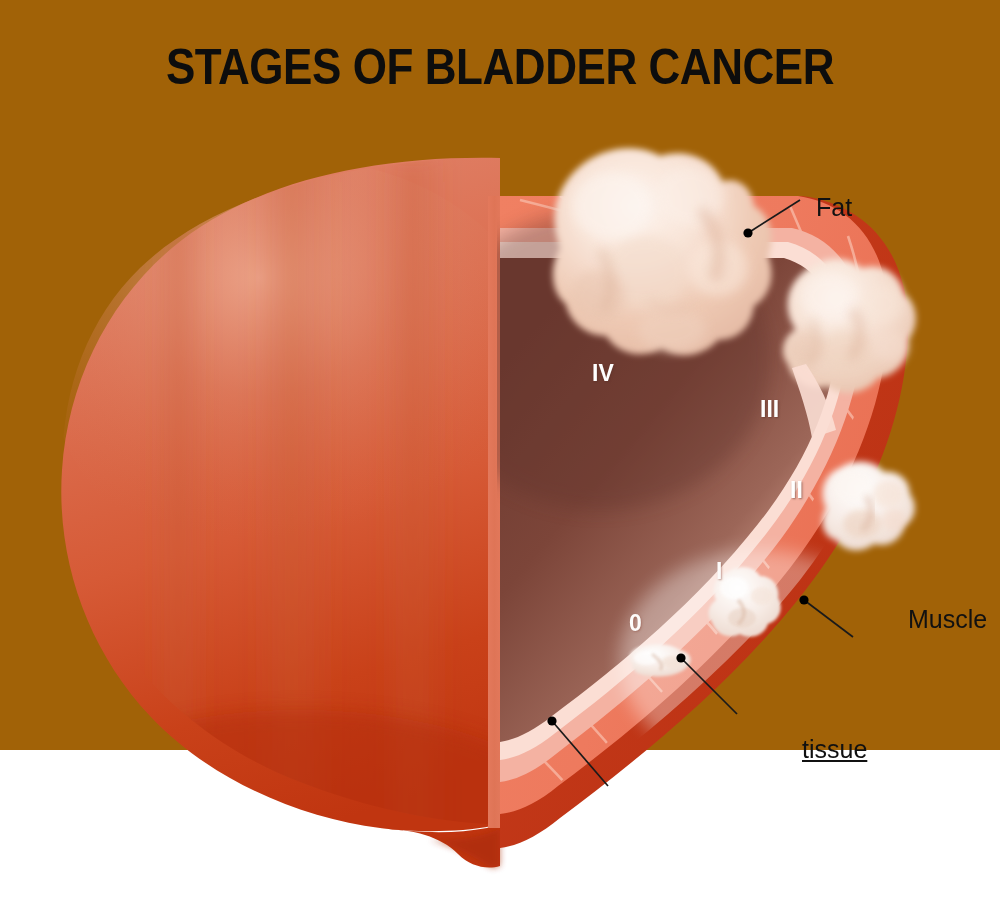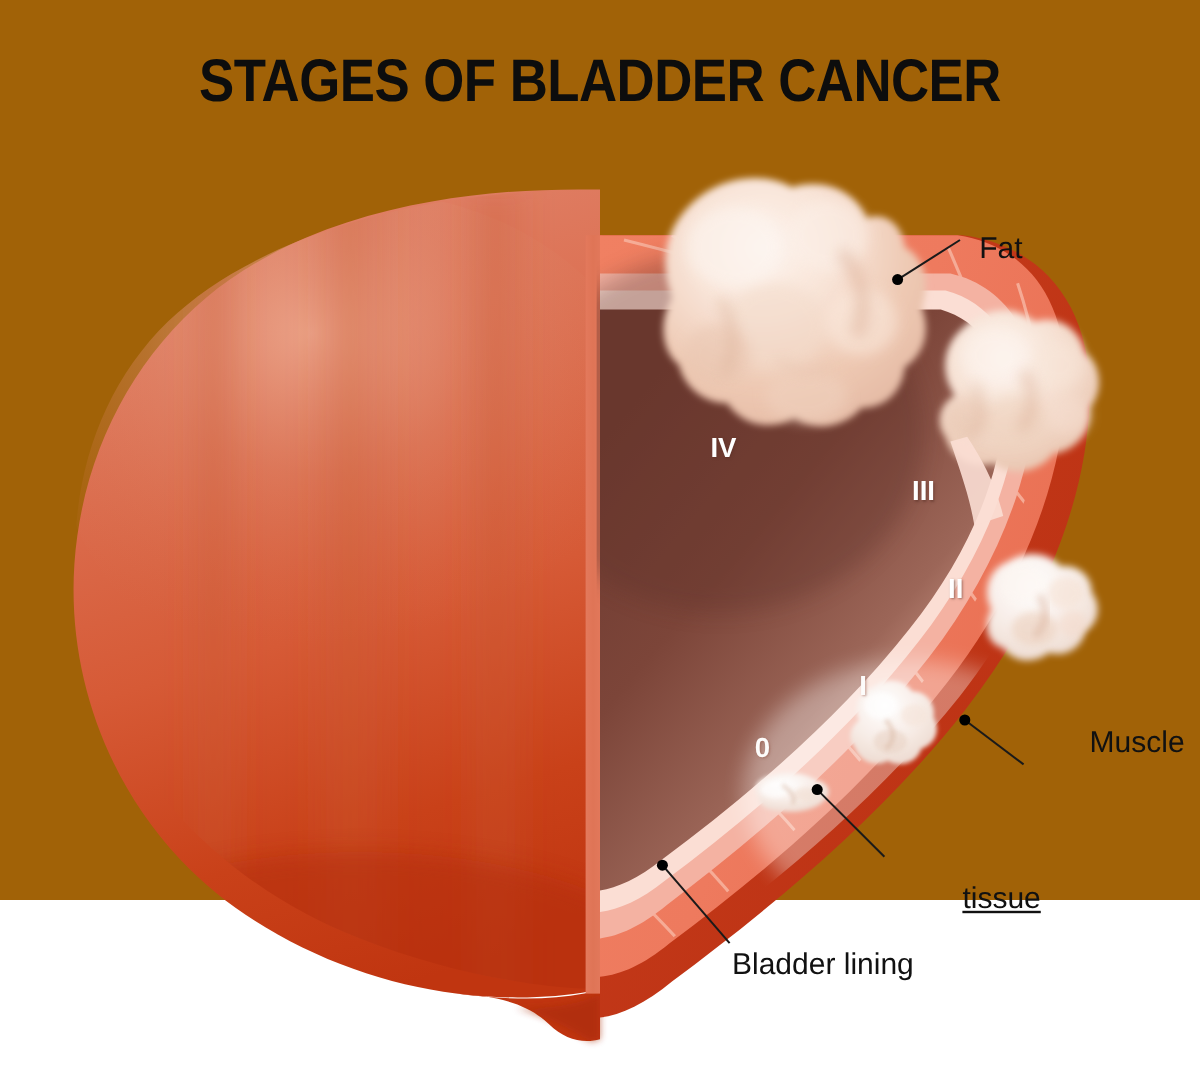--- a/index.html
+++ b/index.html
@@ -384,21 +384,20 @@
       <circle cx="552" cy="721" r="4.6"></circle>
     </g>
   </svg>
 
   <div class="lbl" style="left:816px; top:192px;">Fat</div>
 
   <div class="lbl" style="left:860px; top:604px;margin-left:48px;">Muscle</div>
 
   <div class="lbl" style="left:802px; top:734px;text-decoration:underline;">tissue</div>
 
-  <div class="lbl" style="left:610px; top:789px;">Bladder lining</div>
 
   <div class="stage-num" style="left:592px; top:360px;">IV</div>
   <div class="stage-num" style="left:760px; top:396px;">III</div>
   <div class="stage-num" style="left:790px; top:477px;">II</div>
   <div class="stage-num light" style="left:716px; top:558px;">I</div>
   <div class="stage-num light" style="left:629px; top:610px;">0</div>
 
 </div>
 
 </body></html>

